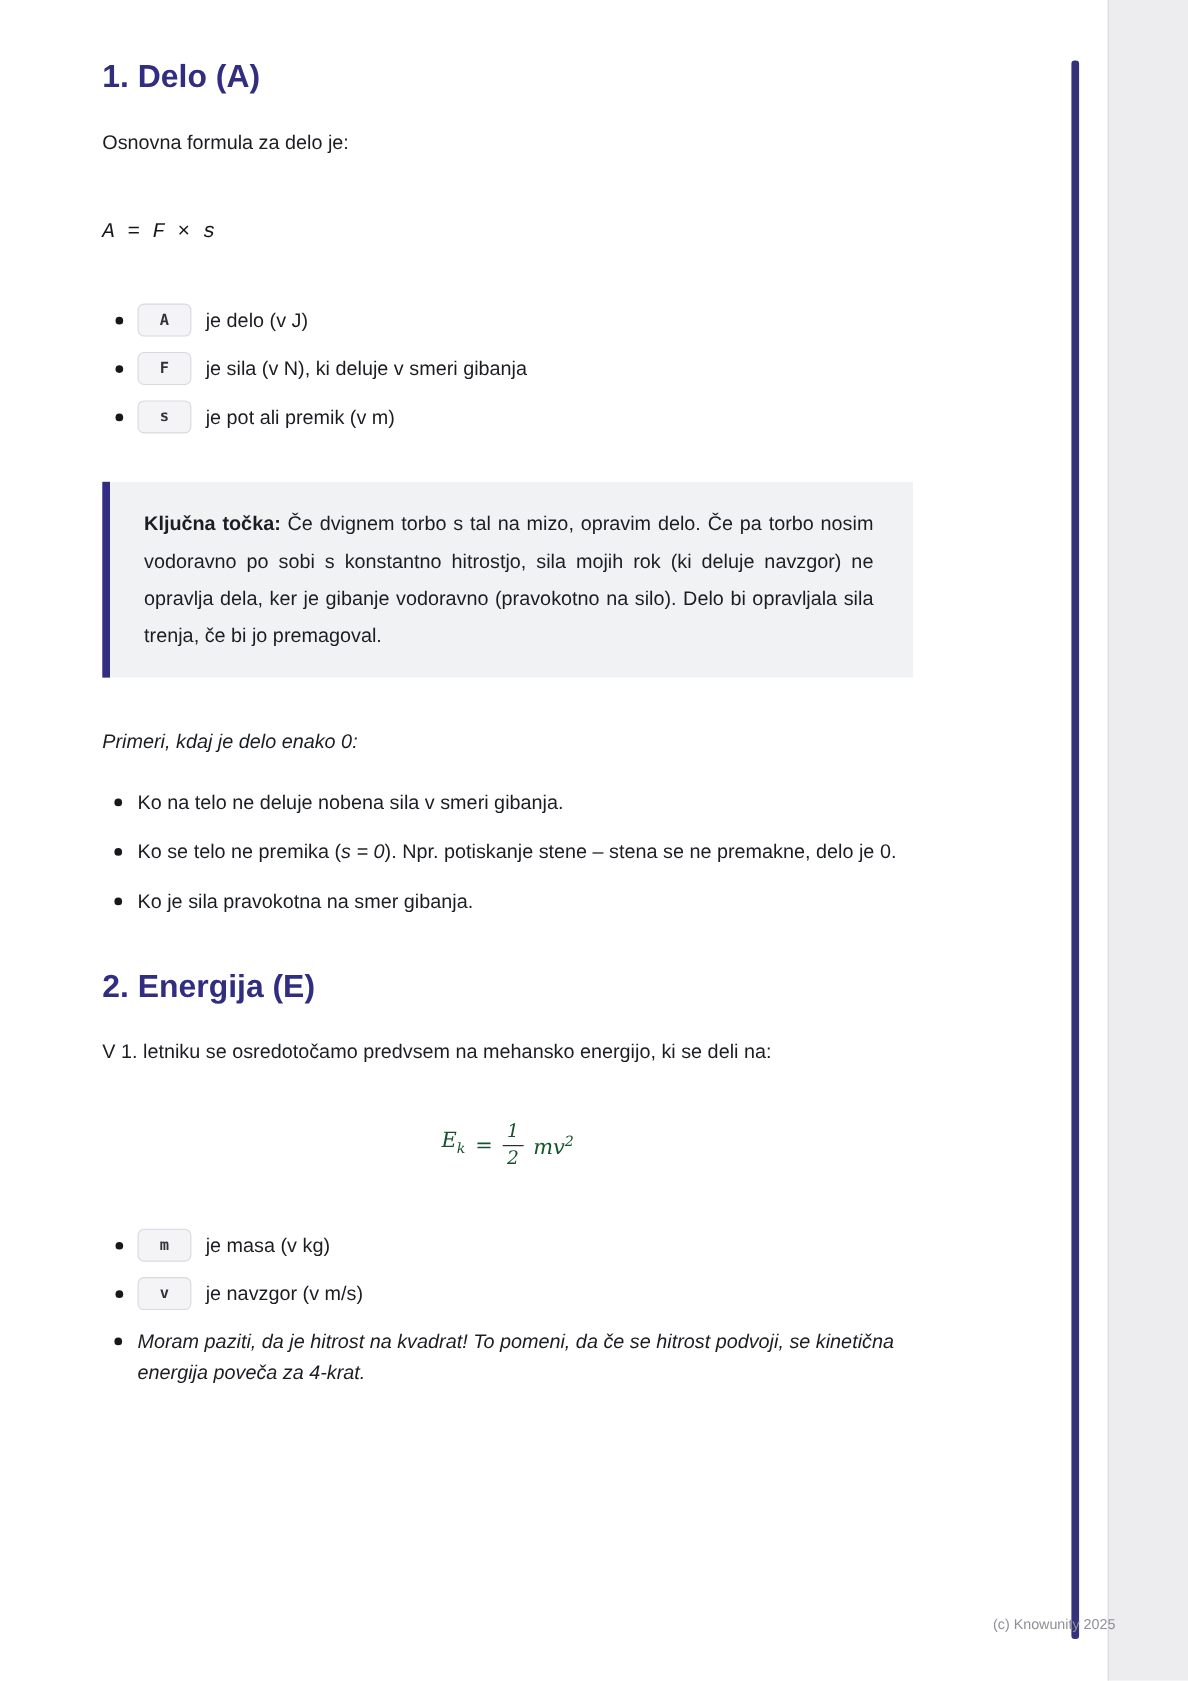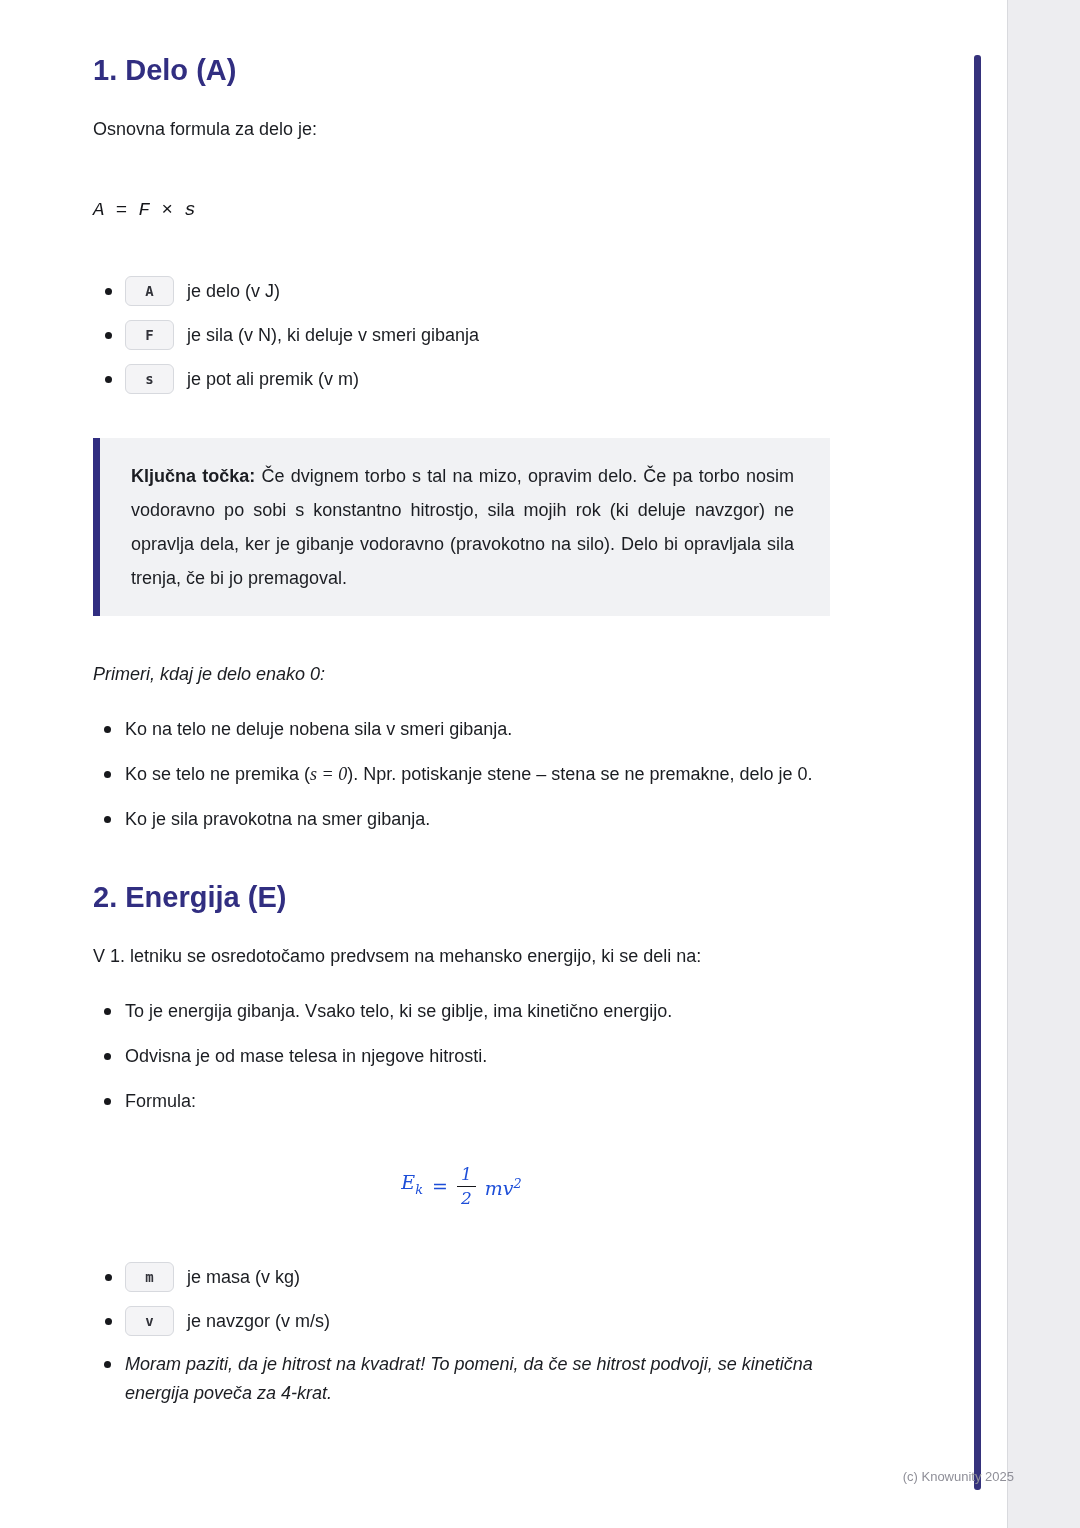--- a/index.html
+++ b/index.html
@@ -65,30 +65,30 @@
   }
   .callout p { text-align: justify; line-height: 34px; }
   .callout .label { font-weight: 700; }
   .examples-intro { margin-top: 44px; font-style: italic; }
   .bullet-list { margin-top: 26px; }
   .bullet-list li { position: relative; padding-left: 32px; margin-bottom: 16px; }
   .bullet-list li::before {
     content: ""; position: absolute; left: 11px; top: 11px;
     width: 7px; height: 7px; border-radius: 50%; background: #17181c;
   }
-  .math-inline { font-family: Liberation Serif, serif; font-style: italic; }
+  .math-inline { font-family: Liberation Sans, sans-serif; font-style: italic; }
   .subheading { margin-top: 30px; font-weight: 700; }
   .subheading .math-inline { font-weight: 700; }
   sub, sup { font-size: 0.68em; }
   .formula-big {
     margin-top: 30px;
     height: 80px;
     display: flex; align-items: center; justify-content: center; gap: 9px;
     font-family: "DejaVu Serif", serif; font-style: italic;
-    font-size: 19px; color: #1d4ed8;
+    font-size: 19px; color: #14532d;
   }
   .frac {
     display: inline-flex; flex-direction: column; align-items: center;
     font-size: 17px; line-height: 1.2;
   }
   .frac .num { border-bottom: 1.2px solid #15161a; padding: 0 4px 1px; }
   .frac .den { padding-top: 1px; }
   .var-list-2 { margin-top: 36px; }
   .note-item { font-style: italic; }
   .right-gutter {
@@ -151,31 +151,20 @@
     <li>
       <span>Ko je sila pravokotna na smer gibanja.</span>
     </li>
   </ul>
 
   <h2 class="section-heading heading-2">2. Energija (E)</h2>
 
   <p class="intro">V 1. letniku se osredotočamo predvsem na mehansko energijo, ki se deli na:</p>
 
 
-  <ul class="bullet-list">
-    <li>
-      <span>To je energija gibanja. Vsako telo, ki se giblje, ima kinetično energijo.</span>
-    </li>
-    <li>
-      <span>Odvisna je od mase telesa in njegove hitrosti.</span>
-    </li>
-    <li>
-      <span>Formula:</span>
-    </li>
-  </ul>
 
   <div class="formula-big">
     <span><span>E</span><sub>k</sub></span>
     <span>=</span>
     <span class="frac">
       <span class="num">1</span>
       <span class="den">2</span>
     </span>
     <span><span>mv</span><sup>2</sup></span>
   </div>

